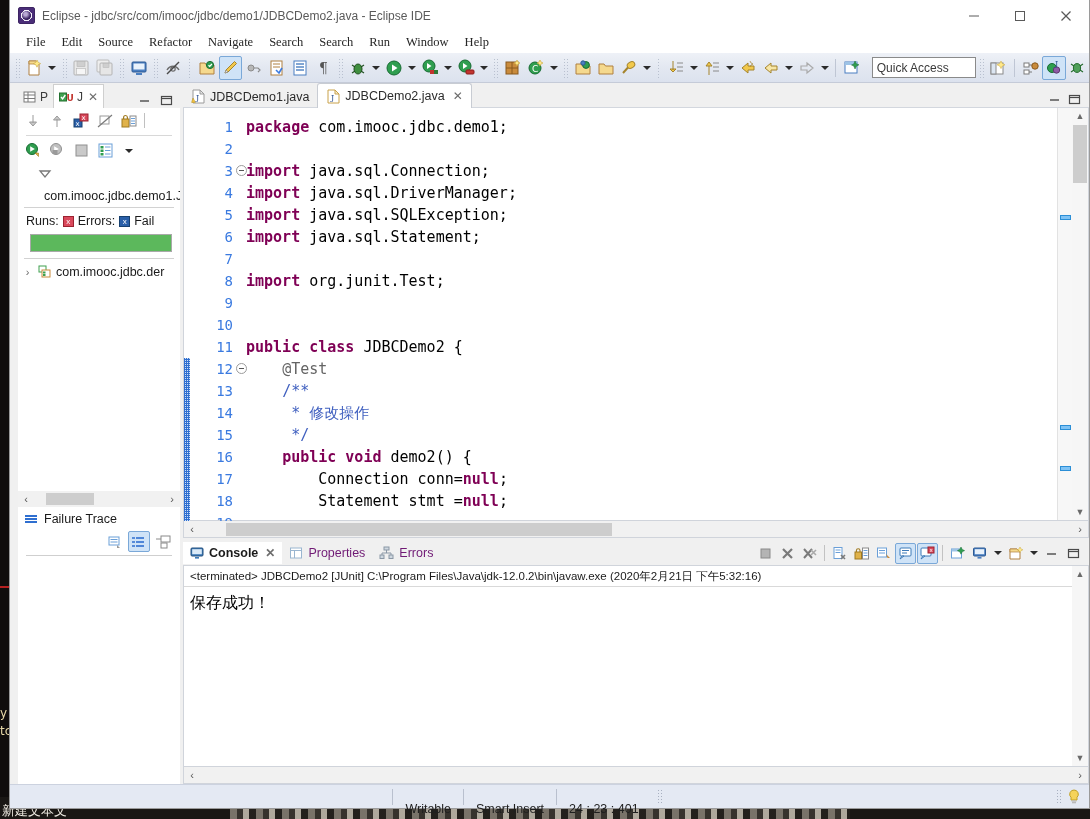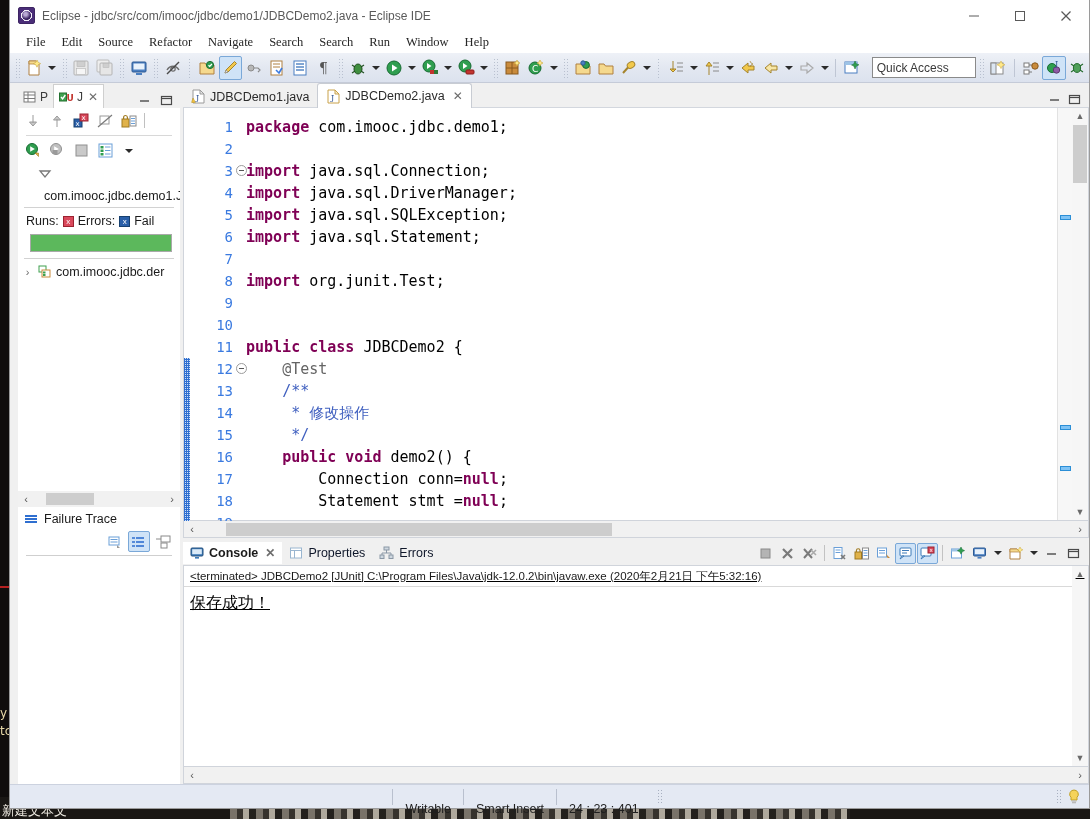--- a/index.html
+++ b/index.html
@@ -323,21 +323,21 @@
   #console-part { flex: 1; display: flex; flex-direction: column; min-height: 0; margin-top: 3px; }
   #console-tabs {
     height: 24px; min-height: 24px; display: flex; align-items: center;
     background: #f0f0f0; position: relative;
   }
   .ctab {
     display: flex; align-items: center; gap: 5px; height: 22px; padding: 0 7px;
     font-size: 12.5px; white-space: nowrap;
   }
   .ctab.selected { color: #1a1a1a; font-weight: bold; background: #ffffff; }
-  .ctab.dim { color: #0f172a; }
+  .ctab.dim { color: #701a75; }
   #console-tools { margin-left: auto; display: flex; align-items: center; gap: 1px; padding-right: 5px; }
   .ct-btn { width: 21px; height: 21px; display: flex; align-items: center; justify-content: center; border-radius: 2px; }
   .ct-btn.active { background: #cfe3f7; border: 1px solid #7aa8d8; }
   .ct-sep { width: 1px; height: 16px; background: #c2c2c2; margin: 0 3px; }
 
   #console-body {
     flex: 1; min-height: 0; background: #fff; border: 1px solid #d0d4db;
     display: flex; flex-direction: column;
   }
   #console-head {
@@ -345,21 +345,21 @@
     border-bottom: 1px solid #d9d9d9;
     font-family: "Liberation Sans", sans-serif; white-space: nowrap;
   }
   #console-out {
     flex: 1; padding: 4px 6px; font-size: 16px; color: #000;
     font-family: "DejaVu Sans", sans-serif; line-height: 24px;
   }
   #console-right {
     width: 16px; background: #f6f6f6; position: relative;
   }
-  #console-wrap { flex:1; display:flex; min-height:0;text-decoration:underline; }
+  #console-wrap { flex:1; display:flex; min-height:0; }
   .cvs-arrow { height: 16px; width: 16px; display:flex; align-items:center; justify-content:center; color:#6a6a6a; font-size:9px;}
   #console-hscroll {
     height: 17px; min-height: 17px; background: #f1f1f1;
     display: flex; align-items: center; justify-content: space-between;
     border: 1px solid #d0d4db; border-top: none;
   }
 
   
   #statusbar {
     height: 24px; min-height: 24px;

